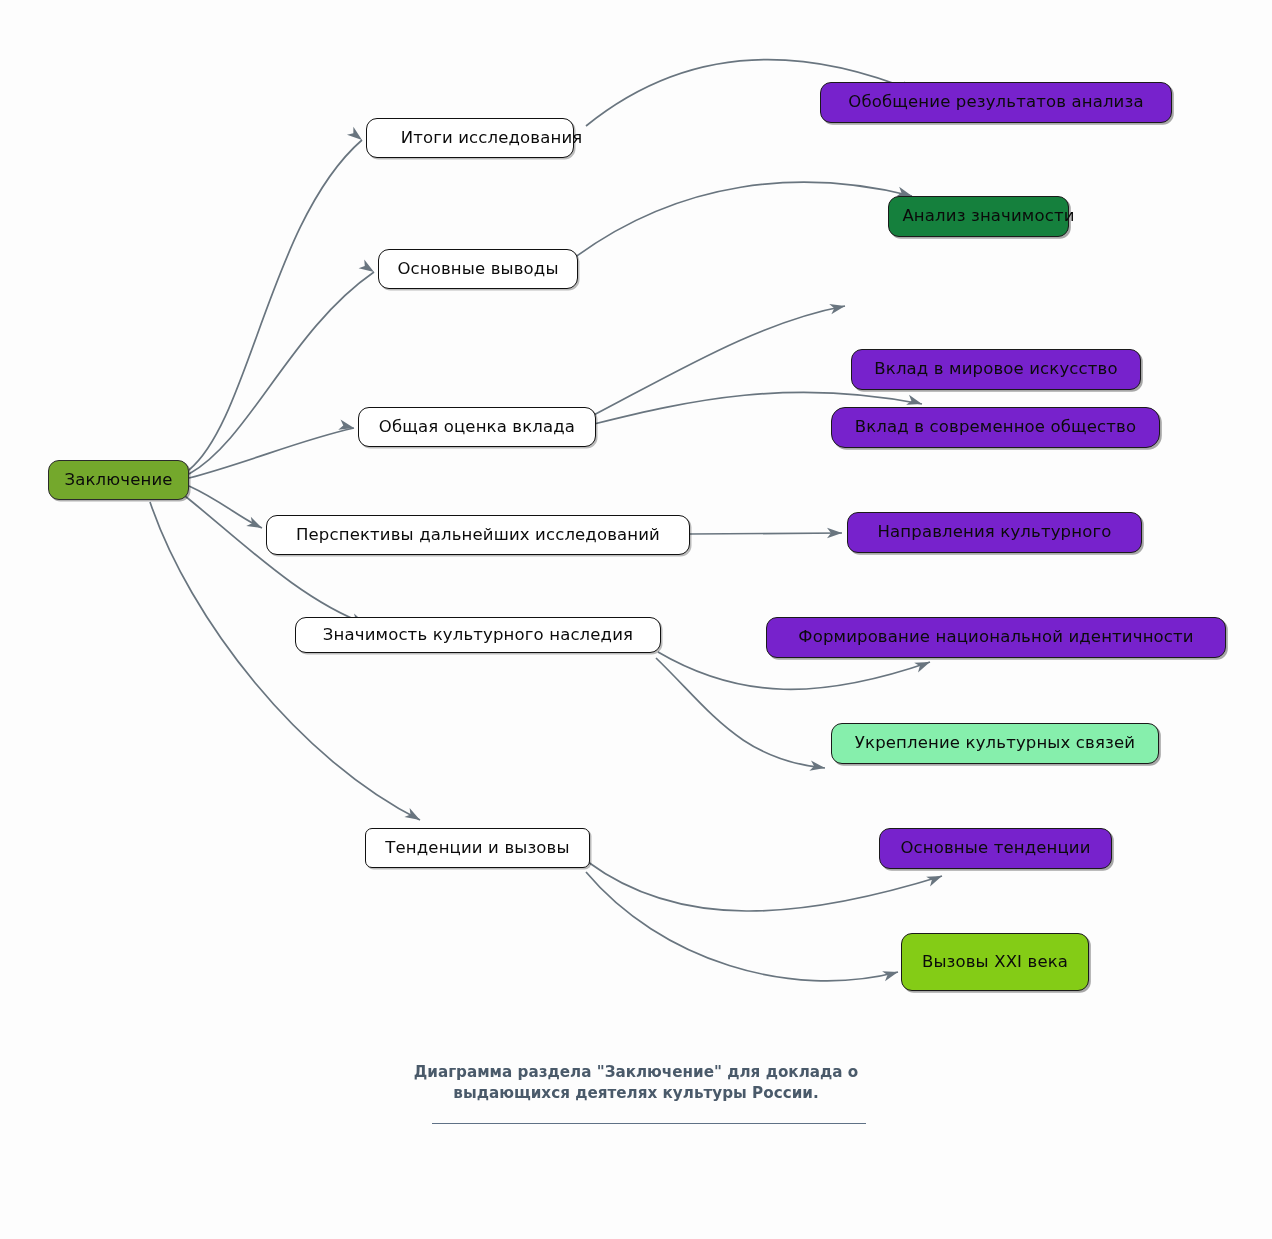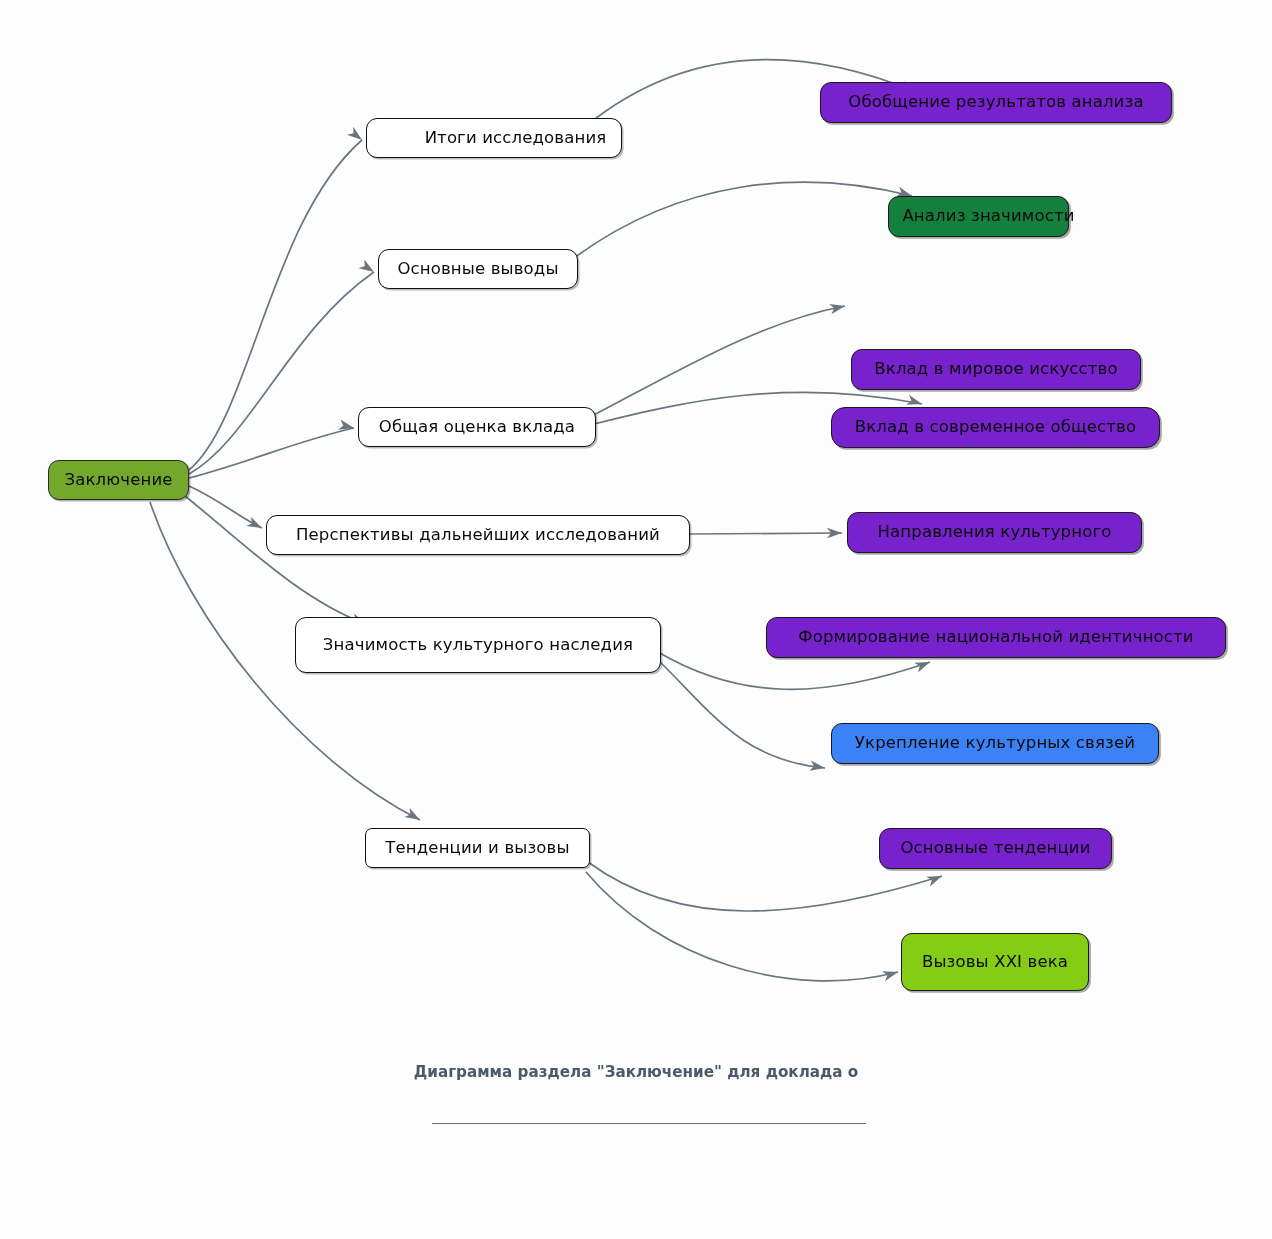--- a/index.html
+++ b/index.html
@@ -126,33 +126,33 @@
       <path d="M 588 862 C 680 930 800 920 942 876" class="edge-path"></path>
       <path d="M 0 0 L -15 -5.2 L -11 0 L -15 5.2 Z" class="arrow-head" transform="translate(942,876) rotate(-22)"></path>
       <path d="M 586 872 C 660 960 790 1000 898 972" class="edge-path"></path>
       <path d="M 0 0 L -15 -5.2 L -11 0 L -15 5.2 Z" class="arrow-head" transform="translate(898,972) rotate(-16)"></path>
     </svg>
 
   <div id="node-layer">
       <div class="node node-root" style="left: 48px; top: 460px; width: 141px; height: 40px; background: rgb(116, 168, 44);">
         <span>Заключение</span>
       </div>
-      <div class="node node-branch" style="left: 366px; top: 118px; width: 256px; height: 40px; padding-left: 43px;">
+      <div class="node node-branch" style="left: 366px; top: 118px; width: 208px; height: 40px; padding-left: 43px;">
         <span>Итоги исследования</span>
       </div>
       <div class="node node-branch" style="left: 378px; top: 249px; width: 200px; height: 40px;">
         <span>Основные выводы</span>
       </div>
       <div class="node node-branch" style="left: 358px; top: 407px; width: 238px; height: 40px;">
         <span>Общая оценка вклада</span>
       </div>
       <div class="node node-branch" style="left: 266px; top: 515px; width: 424px; height: 40px;">
         <span>Перспективы дальнейших исследований</span>
       </div>
-      <div class="node node-branch" style="left: 295px; top: 617px; width: 366px; height: 56px;">
+      <div class="node node-branch" style="left: 295px; top: 617px; width: 366px; height: 36px;">
         <span>Значимость культурного наследия</span>
       </div>
       <div class="node node-branch" style="left: 365px; top: 828px; width: 225px; height: 40px; border-radius: 7px;">
         <span>Тенденции и вызовы</span>
       </div>
       <div class="node node-leaf" style="left: 820px; top: 82px; width: 352px; height: 41px; background: rgb(119, 34, 204);">
         <span>Обобщение результатов анализа</span>
       </div>
       <div class="node node-leaf" style="left: 888px; top: 196px; width: 181px; height: 41px; background: #15803d; padding-left: 20px;">
         <span>Анализ значимости</span>
@@ -162,31 +162,32 @@
       </div>
       <div class="node node-leaf" style="left: 831px; top: 407px; width: 329px; height: 41px; background: rgb(119, 34, 204); border-radius: 14px;">
         <span>Вклад в современное общество</span>
       </div>
       <div class="node node-leaf" style="left: 847px; top: 512px; width: 295px; height: 41px; background: rgb(119, 34, 204);">
         <span>Направления культурного</span>
       </div>
       <div class="node node-leaf" style="left: 766px; top: 617px; width: 460px; height: 41px; background: rgb(119, 34, 204);">
         <span>Формирование национальной идентичности</span>
       </div>
-      <div class="node node-leaf" style="left: 831px; top: 723px; width: 328px; height: 41px; background: #3b82f6;">
+      <div class="node node-leaf" style="left: 831px; top: 723px; width: 328px; height: 41px; background: #86efac;">
         <span>Укрепление культурных связей</span>
       </div>
       <div class="node node-leaf" style="left: 879px; top: 828px; width: 233px; height: 41px; background: rgb(119, 34, 204);">
         <span>Основные тенденции</span>
       </div>
       <div class="node node-leaf" style="left: 901px; top: 933px; width: 188px; height: 58px; background: #84cc16;">
         <span>Вызовы XXI века</span>
       </div>
     </div>
 
   <div class="footer footer-caption">
     <div>Диаграмма раздела "Заключение" для доклада о</div>
+    <div>выдающихся деятелях культуры России.</div>
   </div>
 
   <div class="footer-rule"></div>
 
 
 </div>
 
 </body></html>

